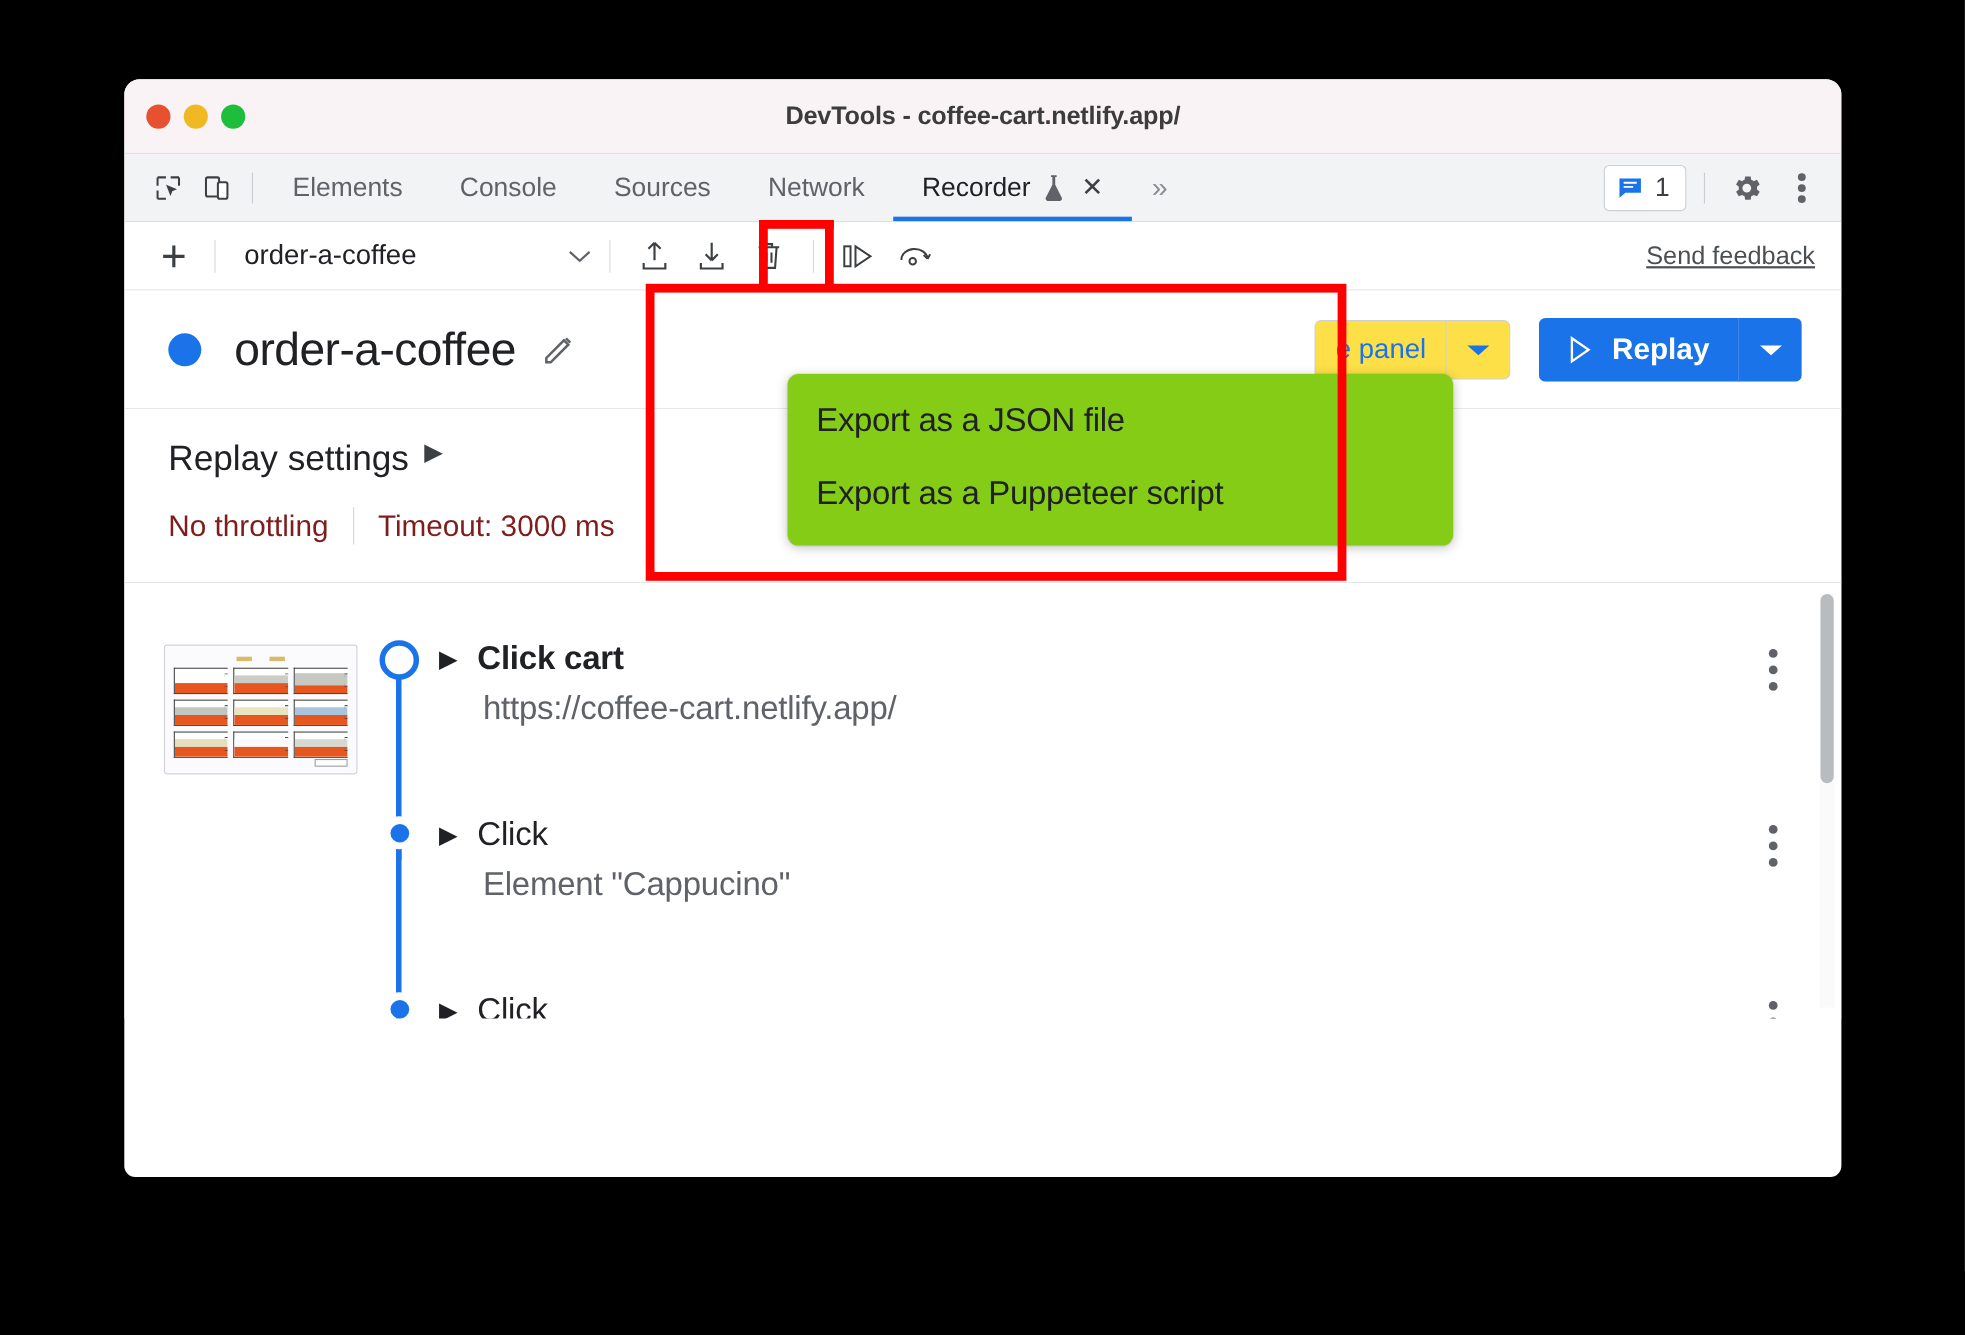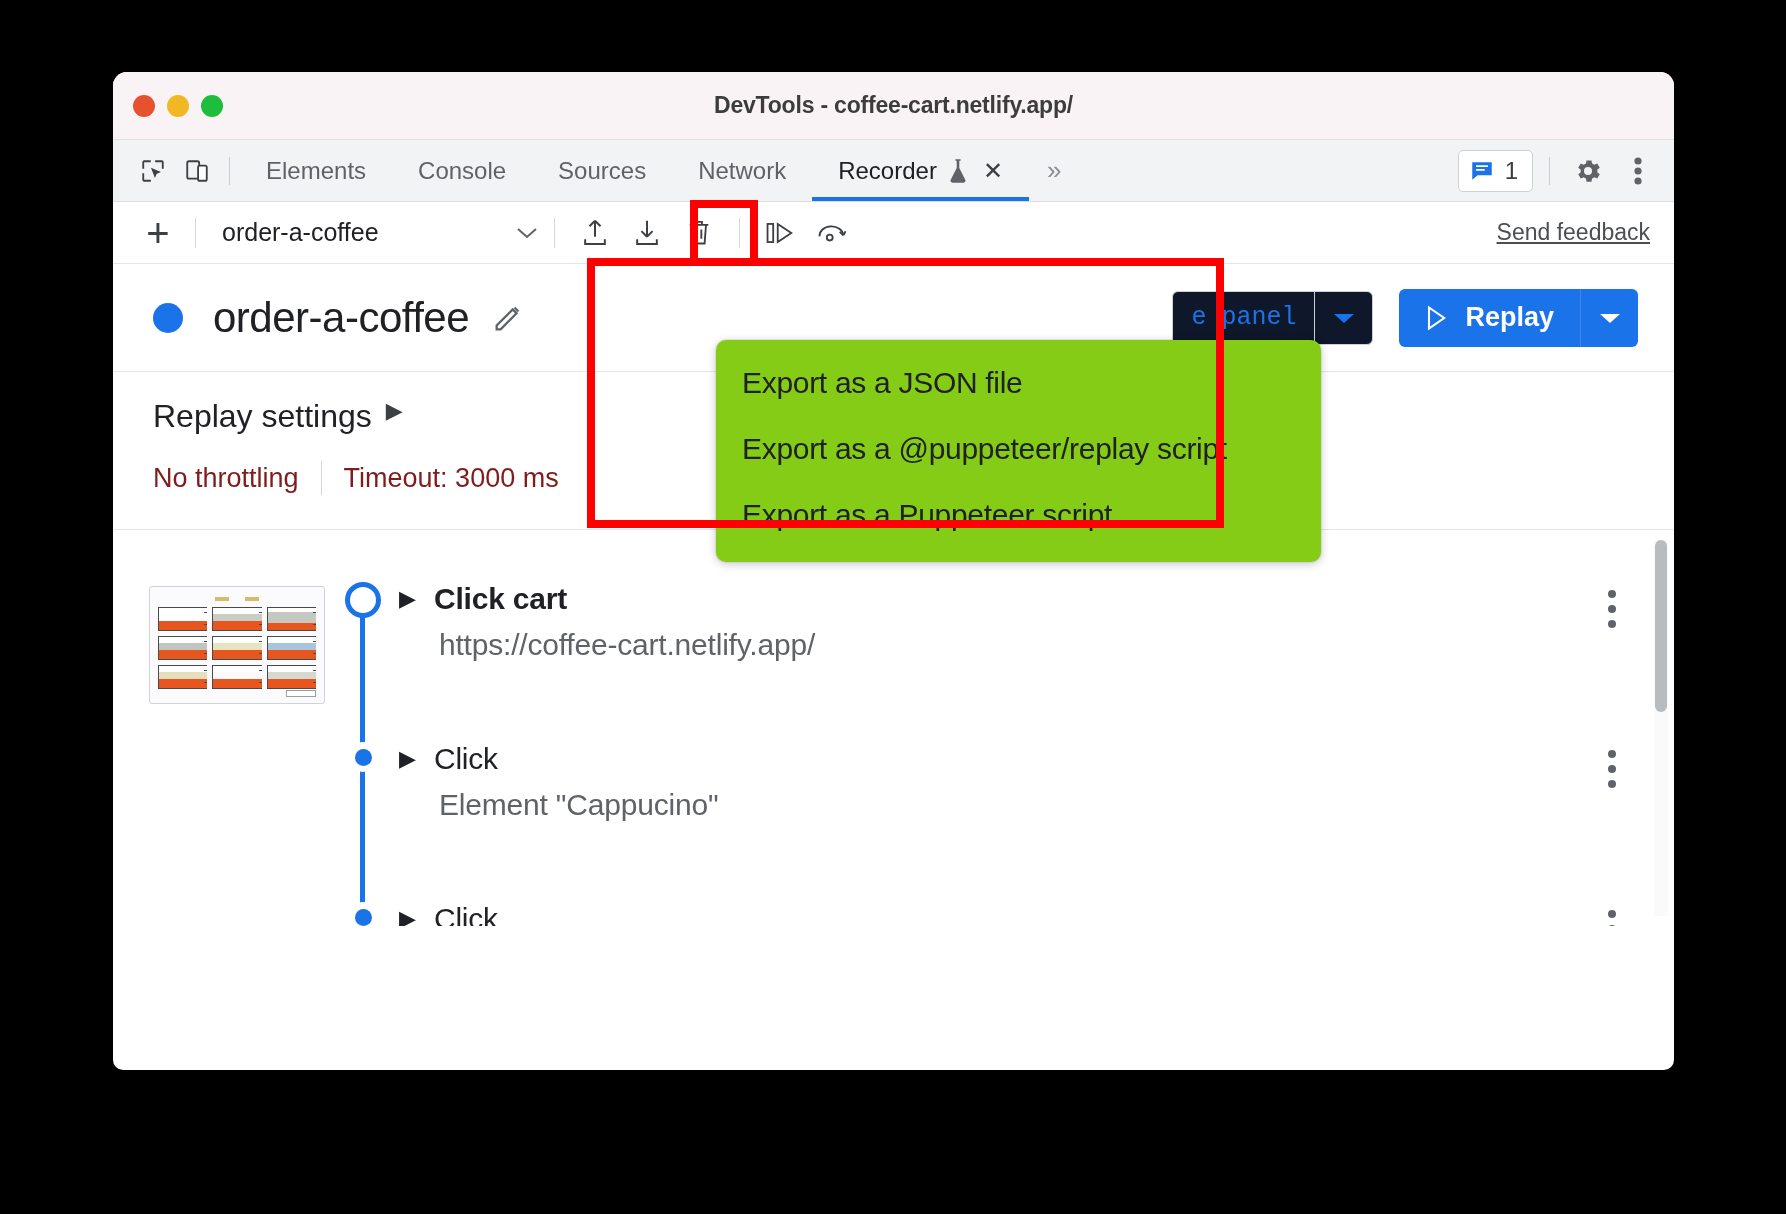--- a/index.html
+++ b/index.html
@@ -192,22 +192,21 @@
     display: flex;
     align-items: center;
     gap: 26px;
   }
   .split-btn {
     display: flex;
     border: 1px solid #cdd1d4;
     border-radius: 6px;
     overflow: hidden;
     height: 54px;
-    background: #0f172a;
-    font-family: Liberation Mono, monospace;
+    background: #fde047;
   }
   .split-btn .main {
     display: flex; align-items: center;
     padding: 0 18px;
     font-size: 25px;
     color: #1a73e8;
     white-space: nowrap;
   }
   .split-btn .arrowpart {
     width: 58px;
@@ -777,21 +776,20 @@
         </div>
 
       </div>
       <div class="vscroll">
         <div class="thumbbar"></div>
       </div>
     </div>
 
     <div class="dropdown">
       <div class="menu-item">Export as a JSON file</div>
-      <div class="menu-item">Export as a @puppeteer/replay script</div>
       <div class="menu-item">Export as a Puppeteer script</div>
     </div>
 
   </div>
 
   <div class="redbox-top"></div>
   <div class="redbox"></div>
 </div>
 
 </body></html>

